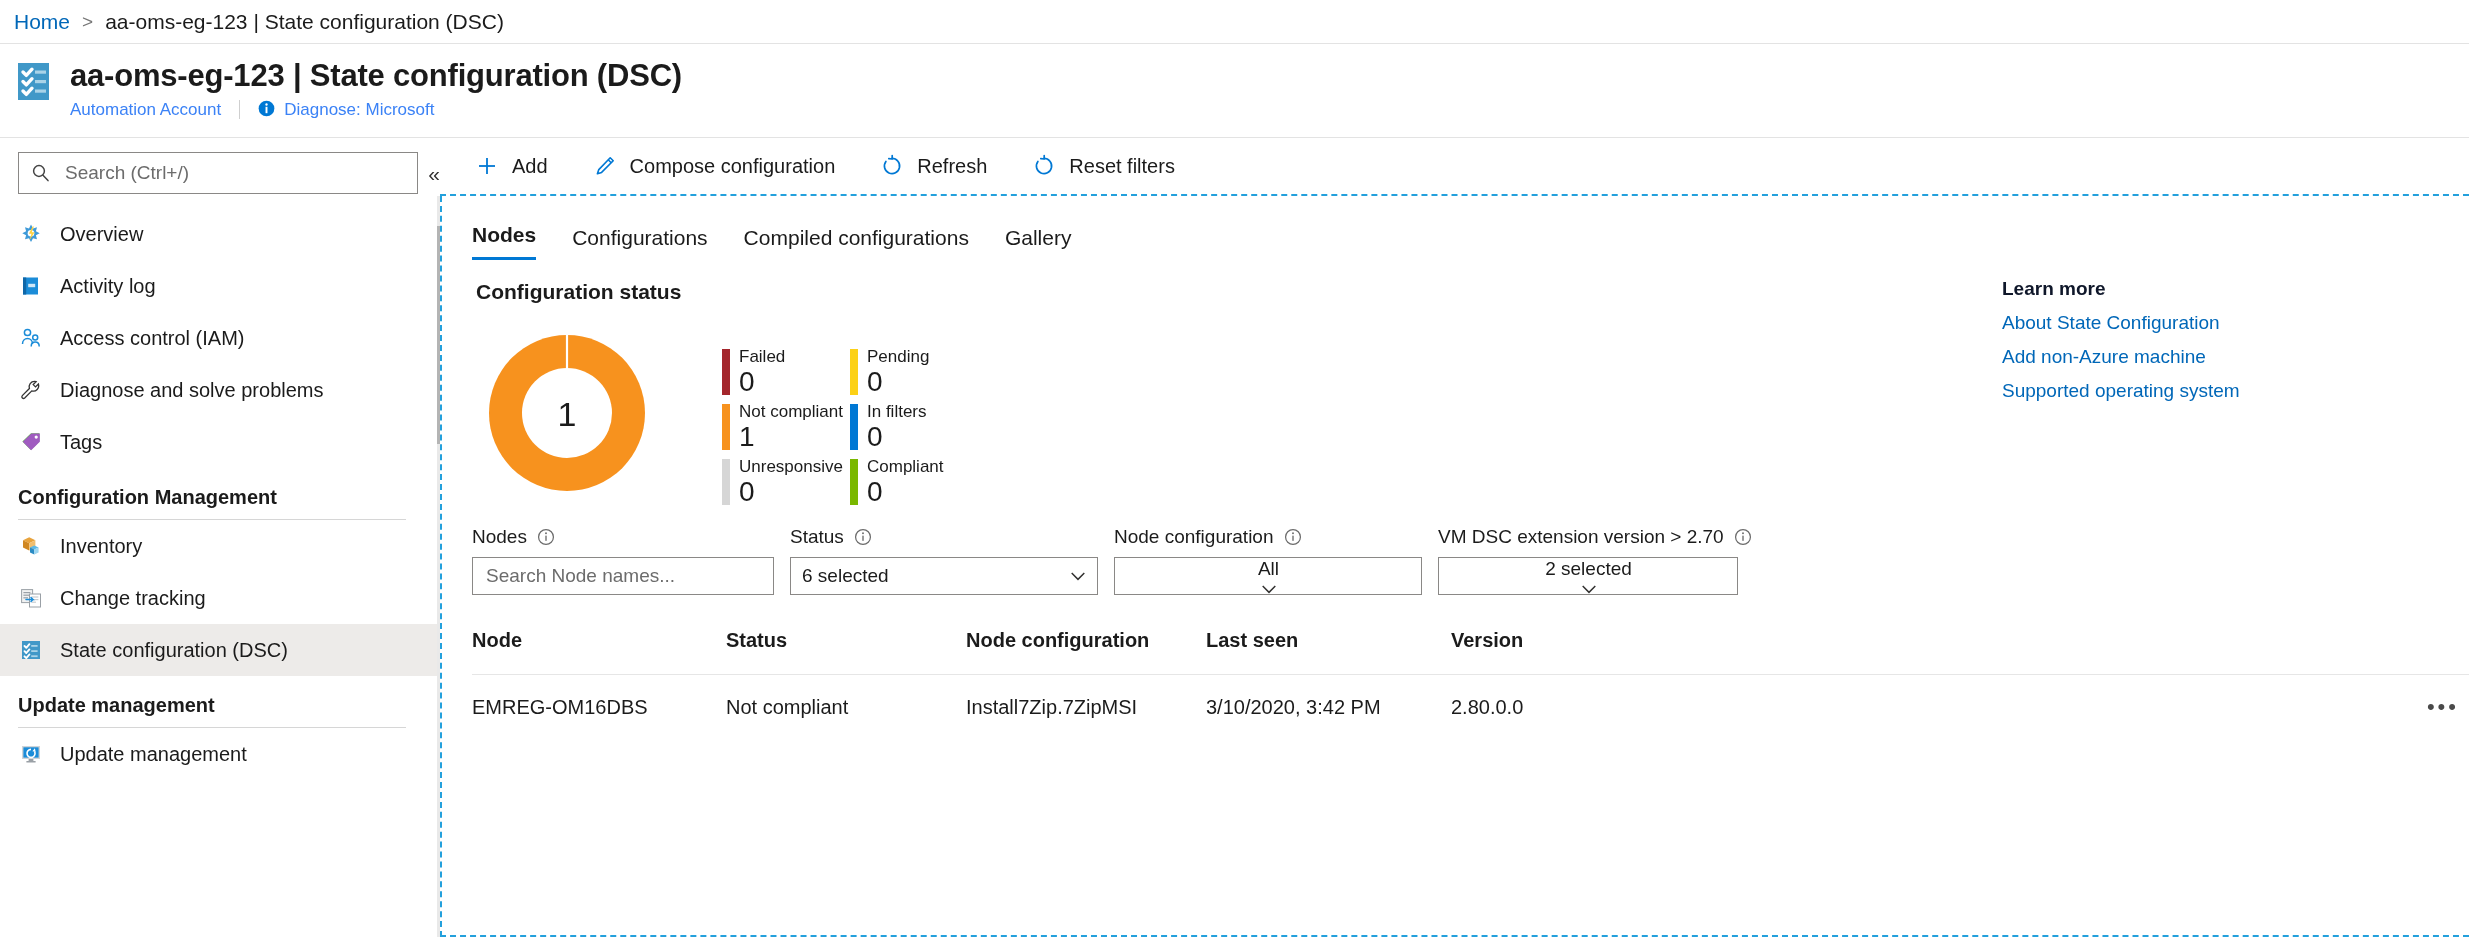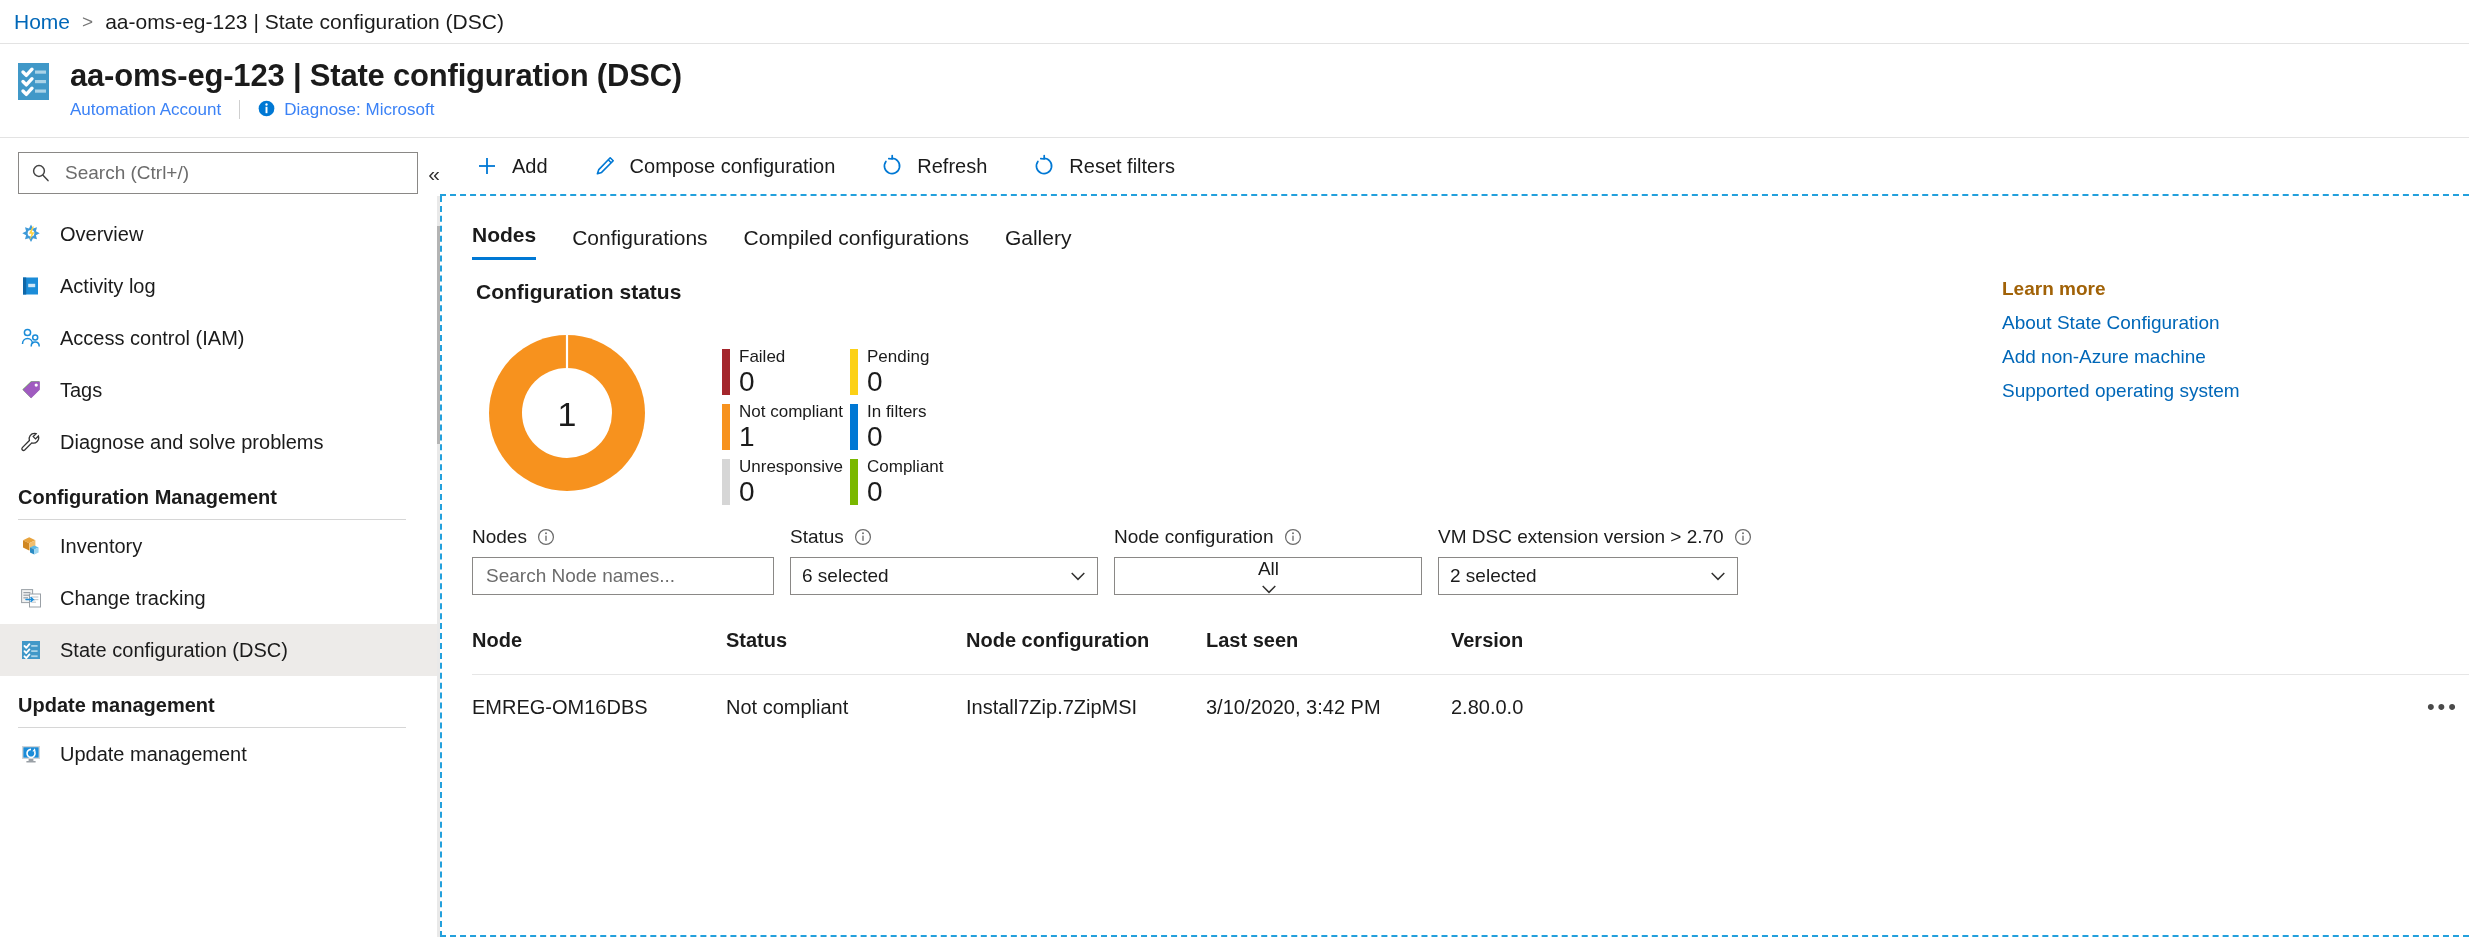--- a/index.html
+++ b/index.html
@@ -293,21 +293,21 @@
 
   #learn-more {
     position: absolute;
     left: 1560px;
     top: 18px;
     width: 330px;
   }
   #learn-more .lm-title {
     font-size: 19px;
     font-weight: 700;
-    color: #a16207;
+    color: #0f172a;
     margin-bottom: 6px;
   }
   #learn-more a {
     display: block;
     font-size: 19px;
     color: #0067b8;
     text-decoration: none;
     line-height: 34px;
     white-space: nowrap;
     cursor: pointer;
@@ -342,21 +342,21 @@
     background: #fff;
     display: flex;
     align-items: center;
     padding: 0 10px 0 11px;
     font-size: 19px;
     color: #1b1b1b;
   }
   .filter-field.w1 { width: 302px; }
   .filter-field.w2 { width: 308px; gap: 22px; }
   .filter-field.w3 { width: 308px; flex-direction: column; }
-  .filter-field.w4 { width: 300px; }
+  .filter-field.w4 { width: 300px; flex-direction: column; }
   .filter-field input {
     border: 0; outline: 0; background: transparent;
     font-size: 19px;
     font-family: "Liberation Sans", sans-serif;
     color: #1b1b1b;
     width: 100%;
   }
   .filter-field input::placeholder { color: #6c6c6c; }
   .filter-field .val { flex: 1; }
   .filter-field .chev { width: 18px; height: 18px; flex: none; }
@@ -478,35 +478,35 @@
           <circle cx="16.2" cy="11.6" r="2.5" fill="none" stroke="#1b8cd8" stroke-width="1.5"></circle>
           <path d="M12.2 20.4c0-2.6 1.8-4.3 4-4.3s4 1.7 4 4.3" fill="none" stroke="#1b8cd8" stroke-width="1.5"></path>
         </svg>
       </span>
       <span>Access control (IAM)</span>
     </div>
 
     <div class="nav-item">
       <span class="nav-ico">
         <svg width="24" height="24" viewBox="0 0 24 24">
+          <path d="M15.6 3.4a5.4 5.4 0 0 0-5.2 7.1L3.3 17.6a1.7 1.7 0 0 0 2.4 2.4l7.1-7.1a5.4 5.4 0 0 0 6.6-6.9l-2.9 2.9-2.3-2.3 2.9-2.9a5.4 5.4 0 0 0-1.5-.3Z" fill="none" stroke="#333" stroke-width="1.3"></path>
+        </svg>
+      </span>
+      <span>Diagnose and solve problems</span>
+    </div>
+
+    <div class="nav-item">
+      <span class="nav-ico">
+        <svg width="24" height="24" viewBox="0 0 24 24">
           <path d="M12 3.2 20.4 3.2 20.4 11.6 11.8 20 3.4 11.6Z" fill="#5fba47"></path>
           <path d="M9 5.6 17.4 5.6 17.4 14 8.8 22.4 0.4 14Z" fill="#a05bc0" transform="translate(3.4,-2.2)"></path>
           <circle cx="17.2" cy="7.1" r="1.6" fill="#ffffff"></circle>
         </svg>
       </span>
       <span>Tags</span>
-    </div>
-
-    <div class="nav-item">
-      <span class="nav-ico">
-        <svg width="24" height="24" viewBox="0 0 24 24">
-          <path d="M15.6 3.4a5.4 5.4 0 0 0-5.2 7.1L3.3 17.6a1.7 1.7 0 0 0 2.4 2.4l7.1-7.1a5.4 5.4 0 0 0 6.6-6.9l-2.9 2.9-2.3-2.3 2.9-2.9a5.4 5.4 0 0 0-1.5-.3Z" fill="none" stroke="#333" stroke-width="1.3"></path>
-        </svg>
-      </span>
-      <span>Diagnose and solve problems</span>
     </div>
 
     <div class="nav-group">
       <div class="nav-group-title">Configuration Management</div>
       <div class="nav-group-rule"></div>
     </div>
 
     <div class="nav-item">
       <span class="nav-ico">
         <svg width="24" height="24" viewBox="0 0 24 24">

